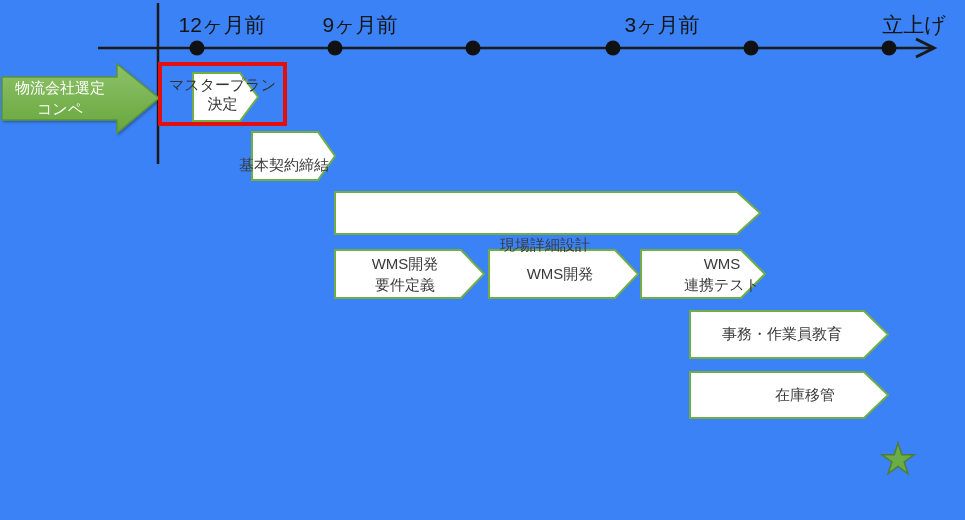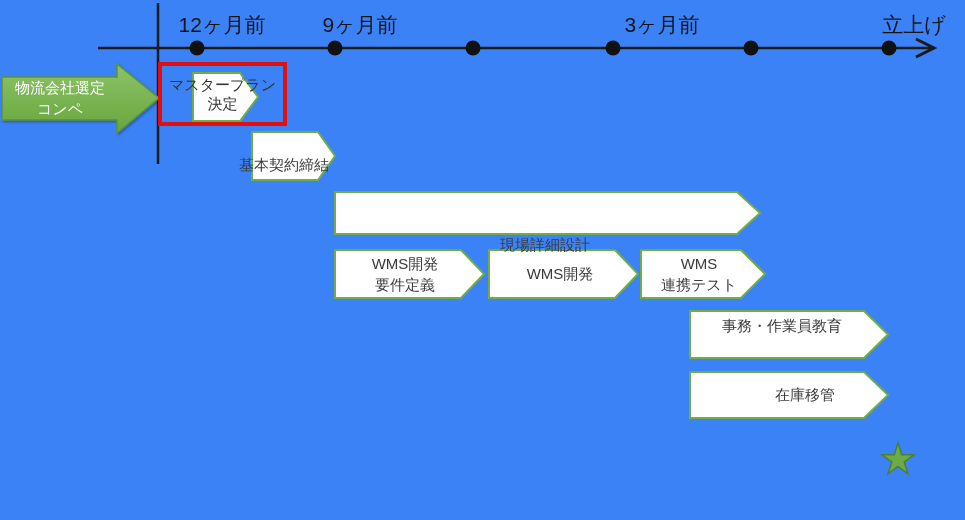--- a/index.html
+++ b/index.html
@@ -90,18 +90,18 @@
 コンペ</div>
 
   <div class="lbl mp-label" style="left:160px;top:75px;width:125px;">マスタープラン
 決定</div>
 
   <div class="lbl" style="left:209px;top:146px;width:150px;margin-top:9px;">基本契約締結</div>
   <div class="lbl" style="left:445px;top:203px;width:200px;margin-top:32px;">現場詳細設計</div>
   <div class="lbl two-line" style="left:335px;top:253px;width:140px;">WMS開発
 要件定義</div>
   <div class="lbl" style="left:490px;top:264px;width:140px;">WMS開発</div>
-  <div class="lbl two-line" style="left:629px;top:253px;width:140px;text-align:center;">WMS
+  <div class="lbl two-line" style="left:652px;top:253px;width:140px;text-align:center;">WMS
 連携テスト</div>
-  <div class="lbl" style="left:692px;top:316px;width:180px;">事務・作業員教育</div>
+  <div class="lbl" style="left:692px;top:324px;width:180px;">事務・作業員教育</div>
   <div class="lbl" style="left:692px;top:385px;width:180px;margin-left:23px;">在庫移管</div>
 
 </div>
 
 </body></html>

